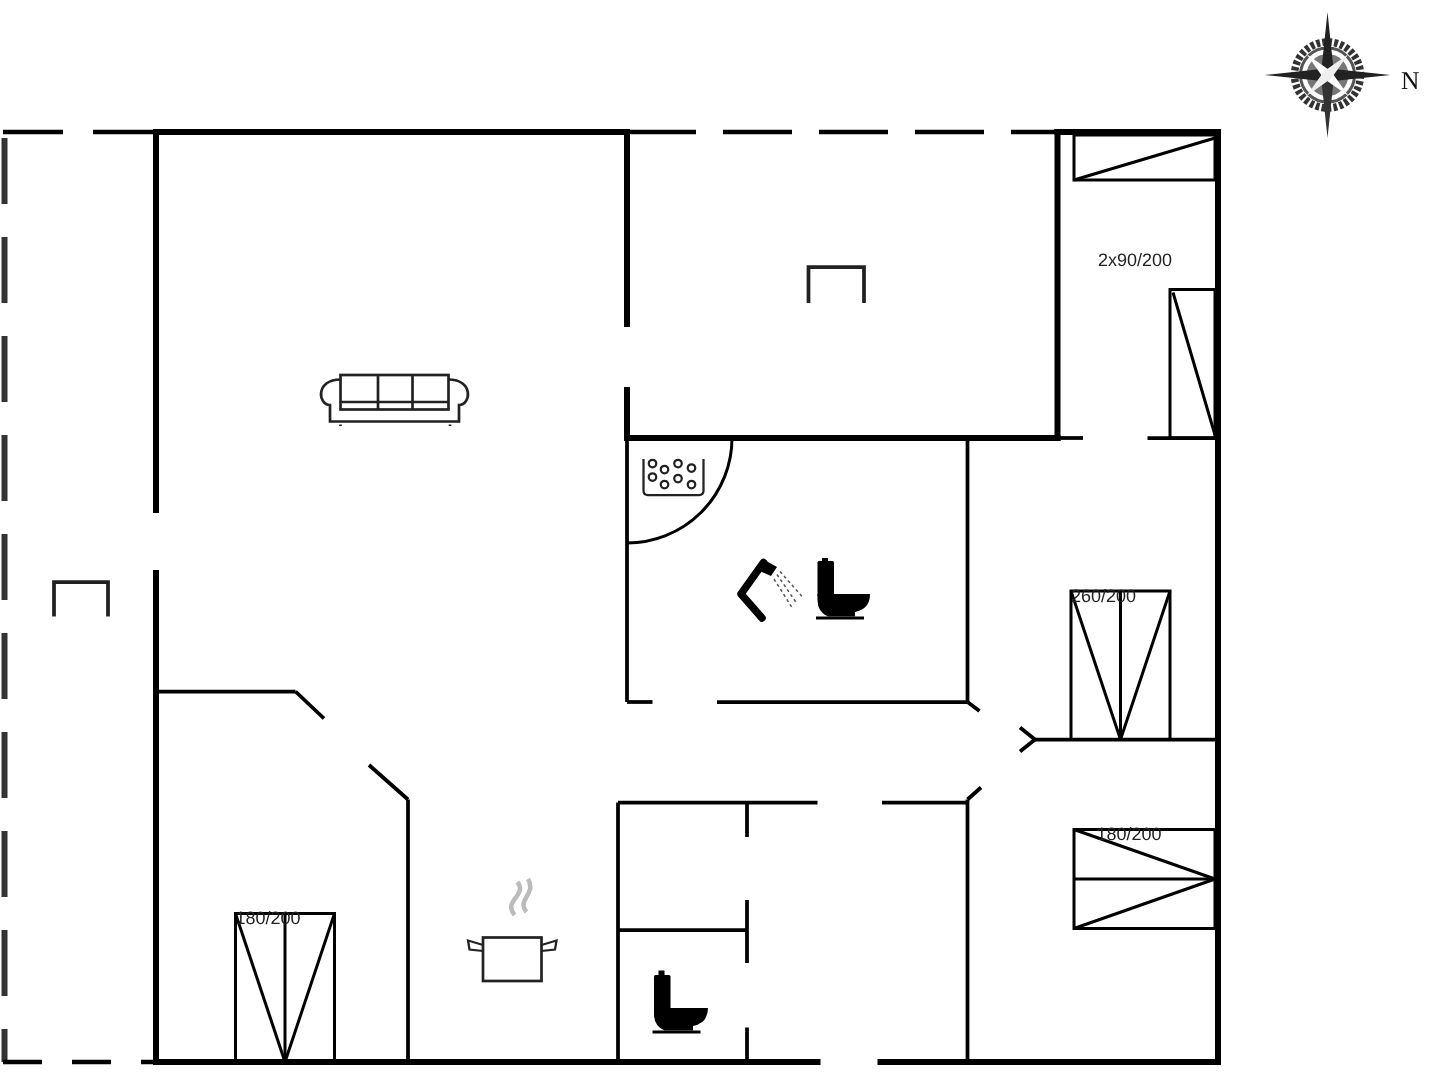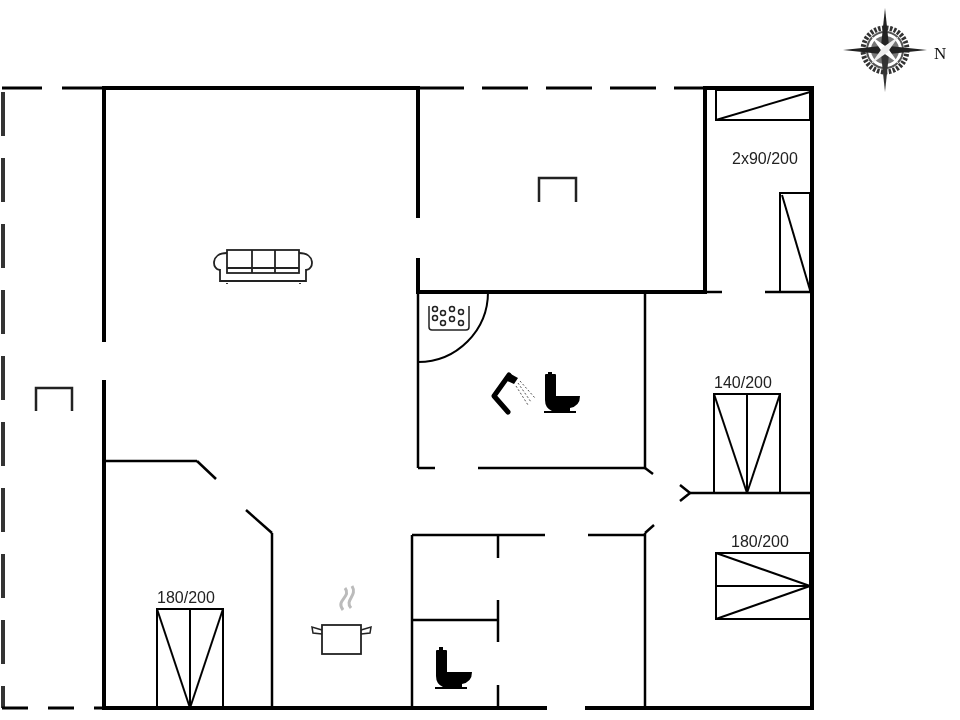--- a/index.html
+++ b/index.html
@@ -3,21 +3,21 @@
 <meta charset="utf-8">
 <style>
   html, body { margin: 0; padding: 0; background: #ffffff; }
   body { width: 960px; height: 720px; overflow: hidden; position: relative; font-family: "Liberation Sans", sans-serif; }
   #plan { position: absolute; left: 0; top: 0; width: 960px; height: 720px; }
   .wall { stroke: #000; stroke-width: 4; fill: none; stroke-linecap: square; }
   .wall-thin { stroke: #000; stroke-width: 2.5; fill: none; }
   .dash { stroke: #000; stroke-width: 3; fill: none; stroke-dasharray: 42 20; }
   .dash-v { stroke: #333; stroke-width: 4; fill: none; stroke-dasharray: 44 22; }
   .bed { stroke: #000; stroke-width: 2; fill: none; }
-  .label { position: absolute; font-size: 16px; color: #222; white-space: nowrap; }
+  .label { position: absolute; font-size: 12px; color: #222; white-space: nowrap; margin-top: 16px; }
   .compass-n { position: absolute; font-family: "Liberation Serif", serif; font-size: 17px; color: #111; }
 </style>
 </head>
 <body>
 
 <svg id="plan" viewBox="0 0 960 720" xmlns="http://www.w3.org/2000/svg">
 
   <g>
     <line class="dash" x1="2" y1="88" x2="104" y2="88" style="stroke-dasharray:40 20"></line>
     <line class="dash-v" x1="3" y1="92" x2="3" y2="708"></line>
@@ -164,15 +164,15 @@
     <polygon points="42,0 4,4 0,0 4,-4" fill="#222"></polygon>
     <polygon points="-14,-14 -2,3 0,0 3,-2" fill="#fff"></polygon>
     <polygon points="14,14 2,-3 0,0 -3,2" fill="#fff"></polygon>
     <polygon points="14,-14 2,3 0,0 -3,-2" fill="#eee"></polygon>
     <polygon points="-14,14 -2,-3 0,0 3,2" fill="#eee"></polygon>
   </g>
 </svg>
 
 <span class="compass-n" style="left:934px; top:44px;">N</span>
 <span class="label" style="left:732px; top:150px;">2x90/200</span>
-<span class="label" style="left:714px; top:374px;">140/200</span>
+<span class="label" style="left:714px; top:374px;">260/200</span>
 <span class="label" style="left:731px; top:533px;">180/200</span>
 <span class="label" style="left:157px; top:589px;">180/200</span>
 
 </body></html>

